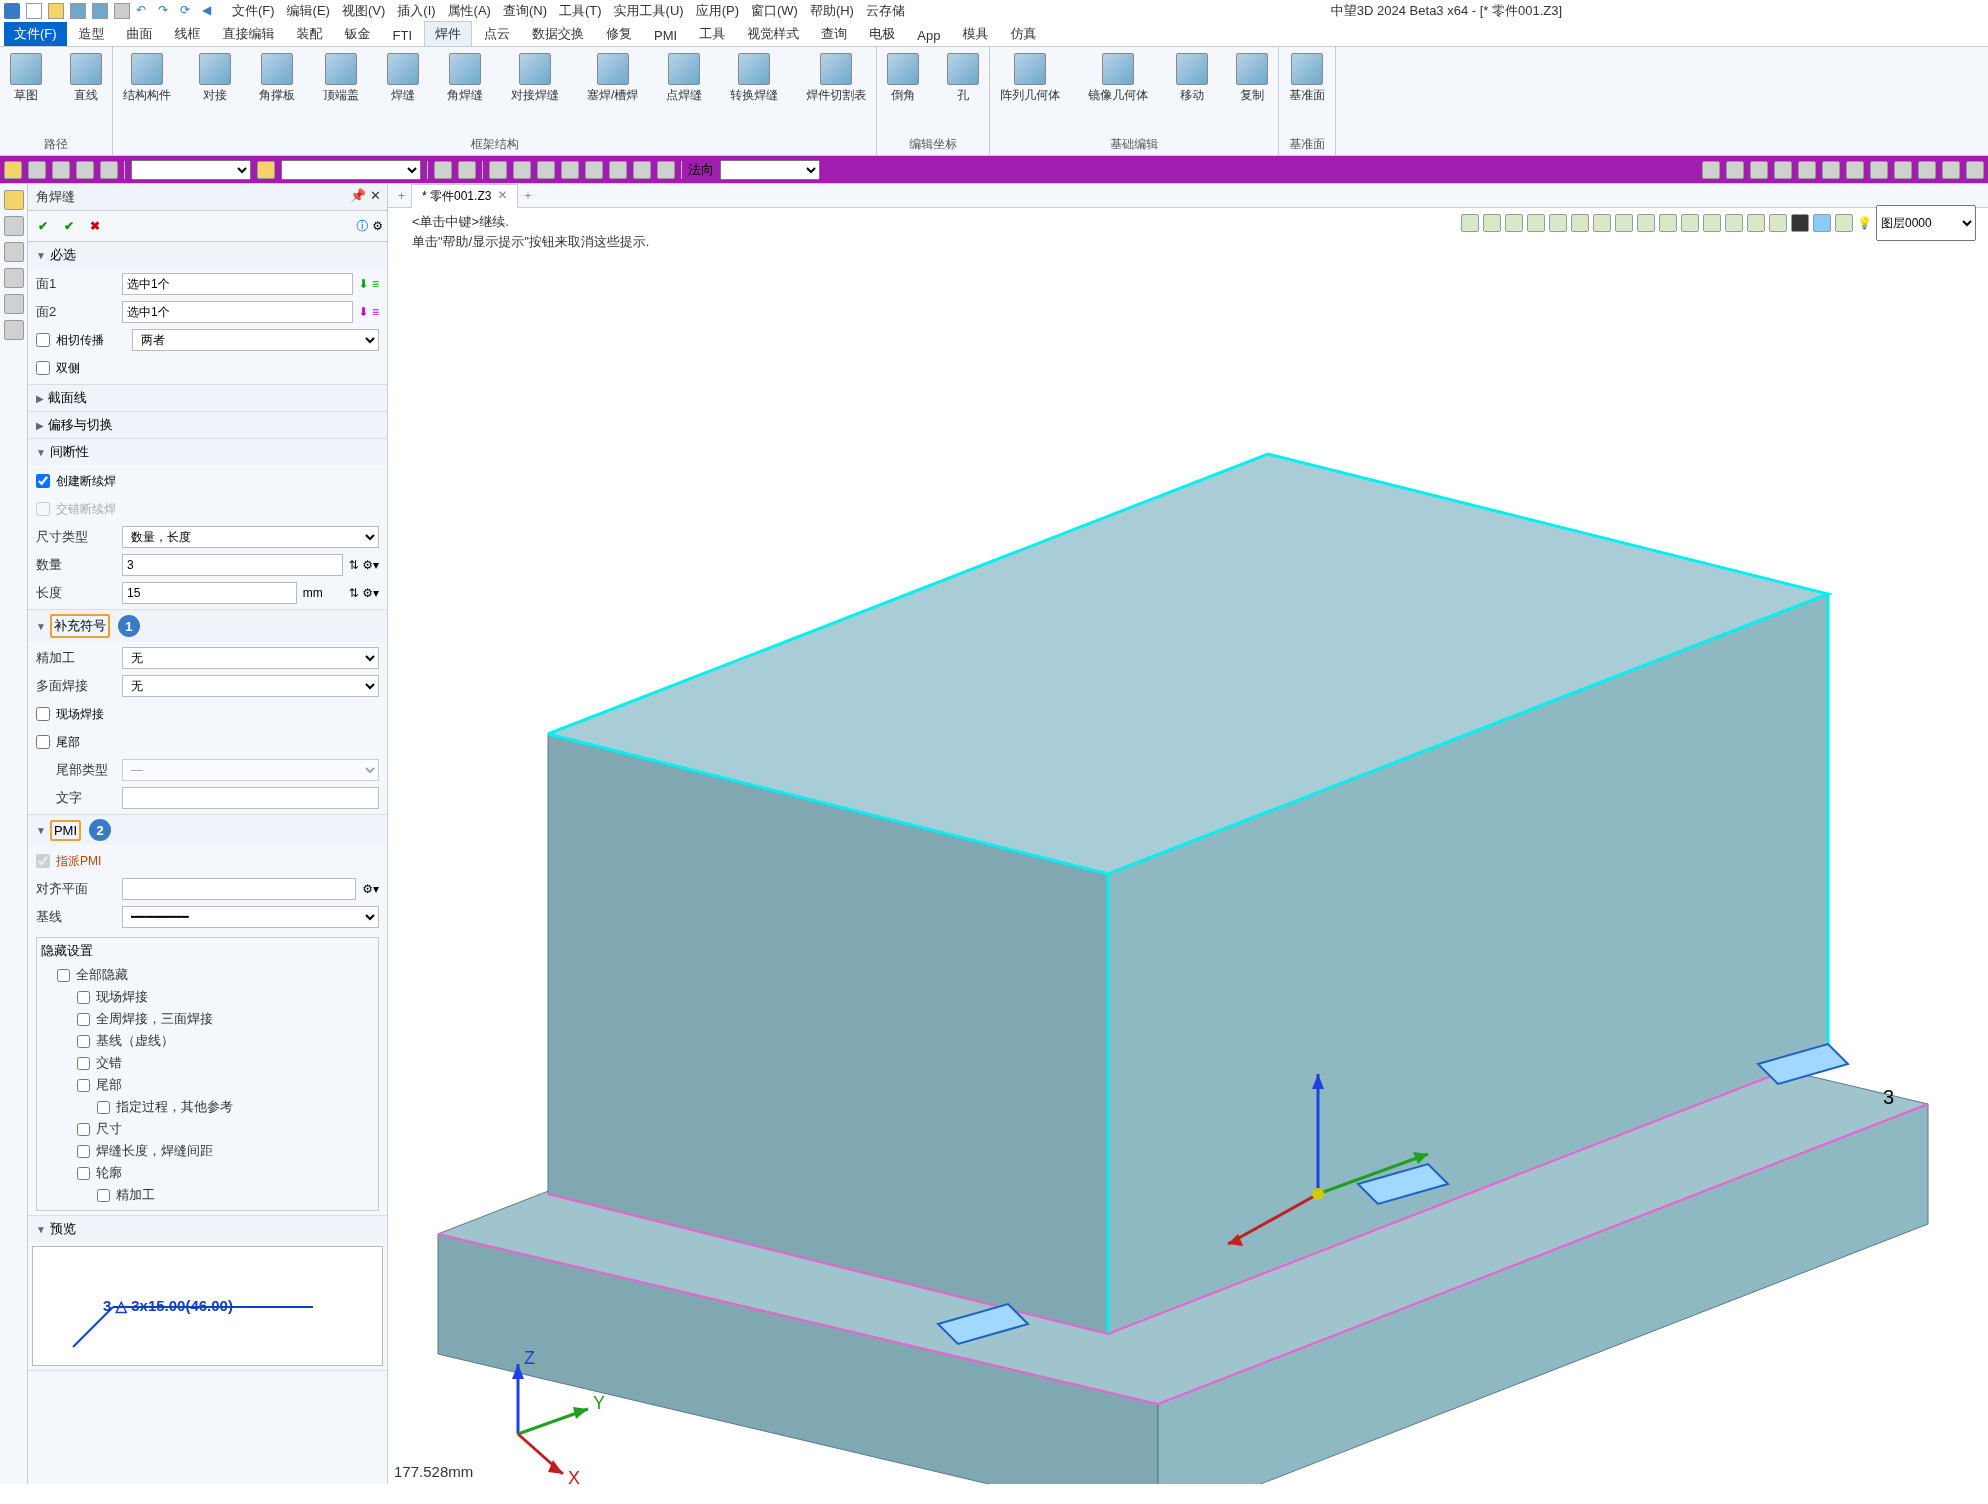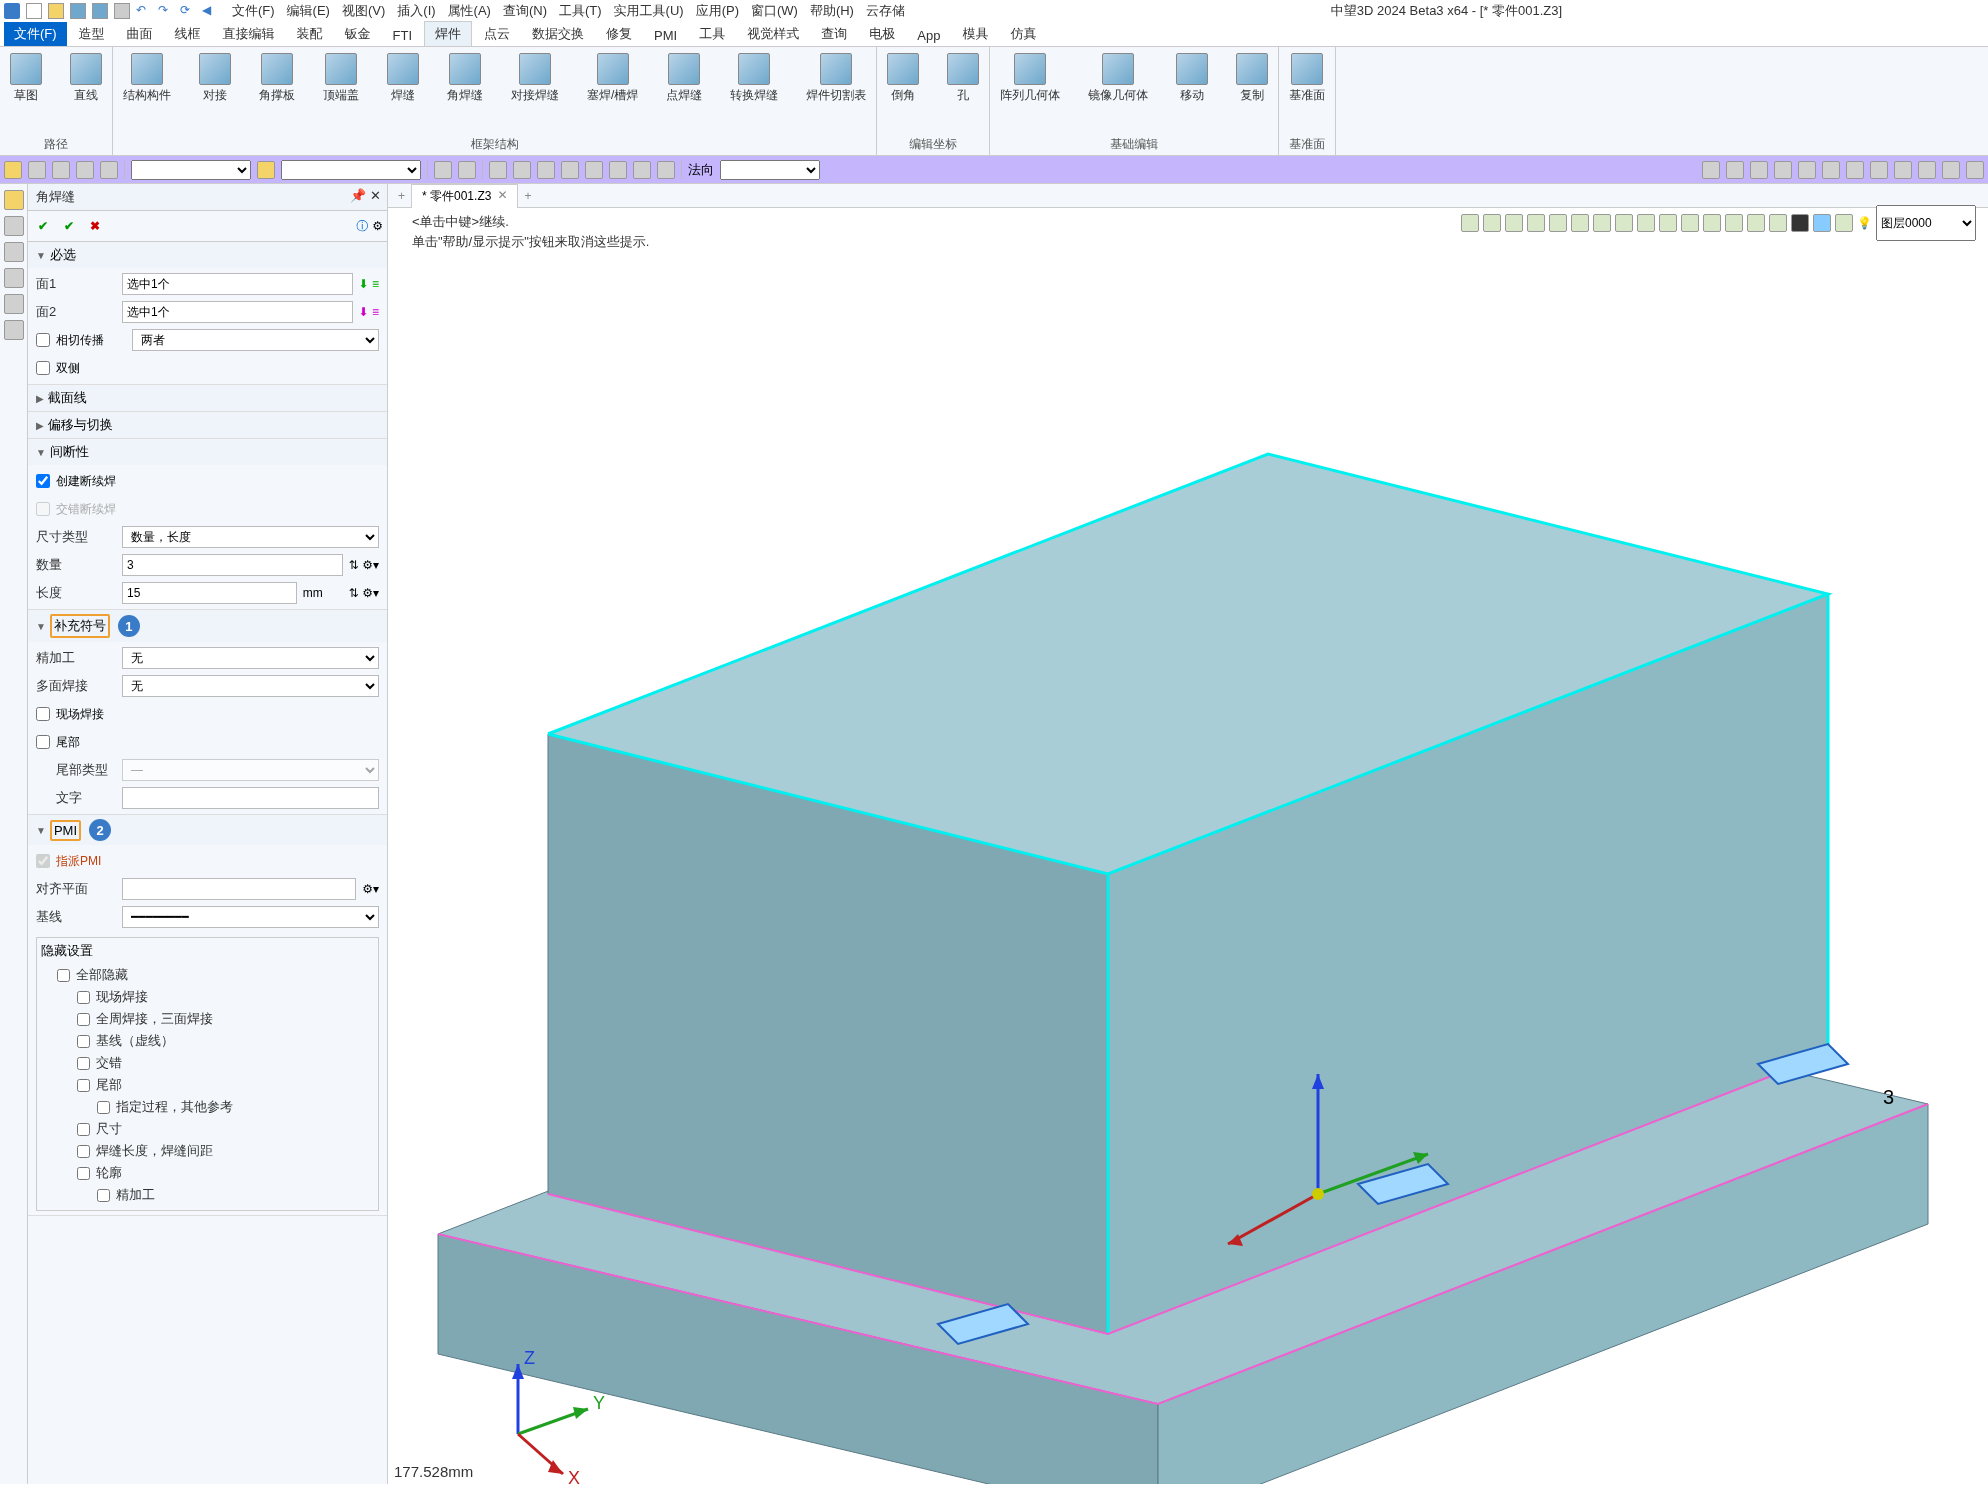--- a/index.html
+++ b/index.html
@@ -24,21 +24,21 @@
 
 .ribbon { height: 110px; background: #f4f8fc; border-top: 1px solid #ccc; border-bottom: 1px solid #ccc; display: flex; }
 .ribbon-group { border-right: 1px solid #ccc; padding: 4px 6px 2px; display: flex; flex-direction: column; }
 .ribbon-group-items { display: flex; gap: 20px; flex: 1; }
 .ribbon-item { display: flex; flex-direction: column; align-items: center; gap: 2px; padding: 2px 4px; cursor: pointer; }
 .ribbon-item .icon { width: 32px; height: 32px; background: linear-gradient(135deg, #b8d4e8, #6fa8cc); border: 1px solid #888; border-radius: 2px; }
 .ribbon-item .label { font-size: 12px; color: #333; text-align: center; }
 .ribbon-group-label { text-align: center; font-size: 12px; color: #555; padding-top: 2px; }
 
 
-.small-toolbar { height: 28px; background: #c4b5fd; border-bottom: 1px solid #ccc; display: flex; align-items: center; padding: 0 4px; gap: 6px; }
+.small-toolbar { height: 28px; background: #a21caf; border-bottom: 1px solid #ccc; display: flex; align-items: center; padding: 0 4px; gap: 6px; }
 .small-toolbar .sep { width: 1px; height: 18px; background: #bbb; }
 .small-toolbar .tb-icon { width: 18px; height: 18px; background: #d0d0d0; border: 1px solid #999; border-radius: 2px; }
 .small-toolbar select { height: 20px; font-size: 12px; }
 
 
 .main-area { display: flex; height: calc(100% - 204px); }
 
 
 .left-vtoolbar { width: 28px; background: #f4f8fc; border-right: 1px solid #ccc; display: flex; flex-direction: column; gap: 6px; padding-top: 6px; align-items: center; }
 .left-vtoolbar .v-icon { width: 20px; height: 20px; background: #d0d0d0; border: 1px solid #999; border-radius: 2px; }
@@ -470,20 +470,30 @@
               <span>轮廓</span>
             </div>
           <div class="chk-row sub" style="padding-left:56px;">
               <input type="checkbox" style="">
               <span>精加工</span>
             </div>
         </div>
       </div>
     </div>
 
+    <div class="prop-section">
+      <div class="prop-section-header">预览</div>
+      <div class="preview-box">
+        <svg width="100%" height="100%">
+            <line x1="40" y1="100" x2="80" y2="60" stroke="#1040c0" stroke-width="2"></line>
+            <line x1="80" y1="60" x2="280" y2="60" stroke="#1040c0" stroke-width="2"></line>
+          </svg>
+        <div class="preview-symbol">3 △ 3x15.00(46.00)</div>
+      </div>
+    </div>
   </div>
 
   <div class="viewport">
     <div class="doc-tabs">
       <span style="padding:0 6px;color:#888;">+</span>
       <div class="doc-tab">
         <span>* 零件001.Z3</span>
         <span class="close">✕</span>
       </div>
       <span style="padding:0 6px;color:#888;">+</span>

